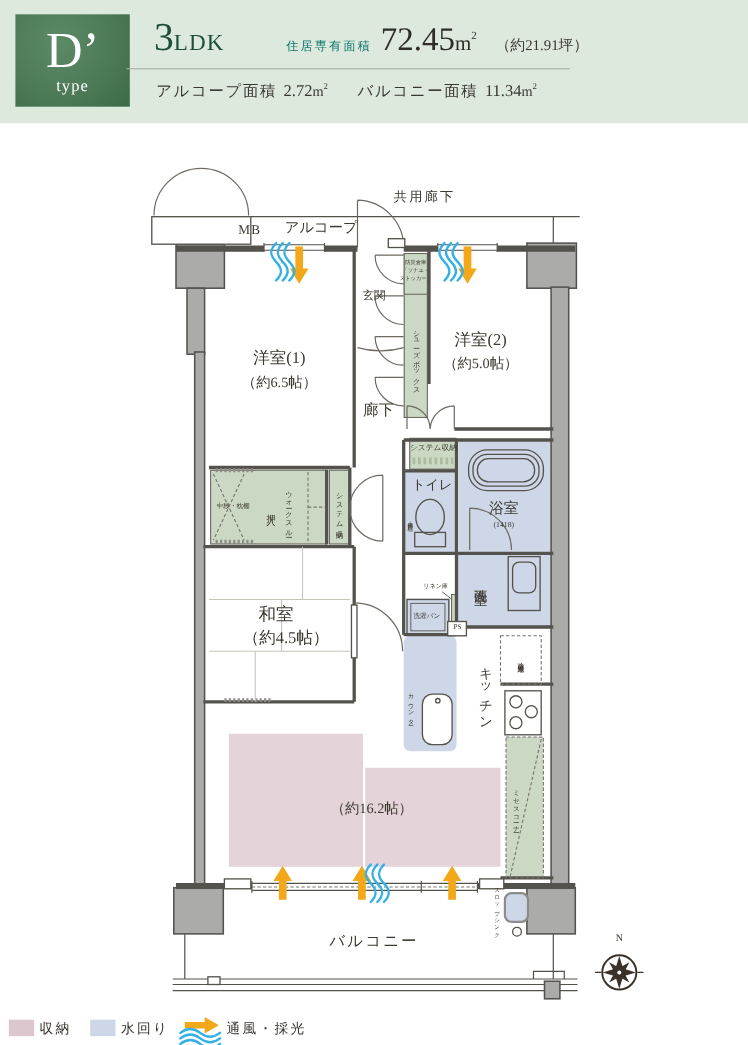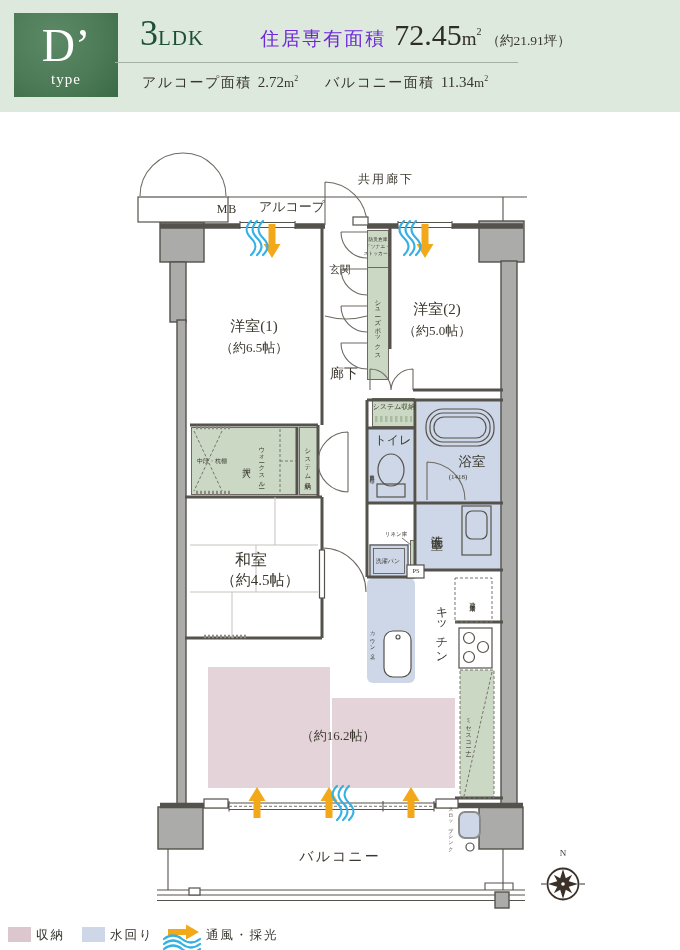--- a/index.html
+++ b/index.html
@@ -9,25 +9,25 @@
   .abs{position:absolute;}
   
   #hdr-bg{left:0;top:0;width:680px;height:112px;background:var(--header-bg);}
   #badge{left:14px;top:13px;width:104px;height:84px;background:radial-gradient(circle at 38% 30%, #5c8a66, var(--badge-green) 55%, #3a6a47);
          display:flex;flex-direction:column;align-items:center;justify-content:center;color:#fff;}
   #badge .letter{font-size:46px;line-height:1;}
   #badge .word{font-size:15px;margin-top:2px;letter-spacing:1px;}
   #hdr-row1{left:140px;top:12px;display:flex;align-items:baseline;white-space:nowrap;}
   .num3{font-size:36px;color:var(--accent-green);}
   .ldk{font-size:21px;color:var(--accent-green);letter-spacing:1px;margin-right:56px;}
-  .arealbl{font-size:19px;letter-spacing:2px;margin-right:8px;color:#6d28d9;}
+  .arealbl{font-size:11px;letter-spacing:2px;margin-right:8px;color:#0f766e;}
   .areaval{font-size:30px;color:#2f2d27;}
   .areaunit{font-size:19px;color:#2f2d27;}
   .areasup{font-size:10px;position:relative;top:-10px;color:#2f2d27;}
-  .tsubo{font-size:13.5px;margin-left:5px;color:#38362f;}
+  .tsubo{font-size:13.5px;margin-left:17px;color:#38362f;}
   #hdr-line{left:115px;top:62px;width:403px;height:0;border-top:1px solid #a3b1a3;}
   .hdr-row2{top:74px;display:flex;align-items:baseline;white-space:nowrap;font-size:14px;color:#38362f;letter-spacing:1.5px;}
   .r2val{font-size:15px;margin-left:6px;letter-spacing:0;}
   .r2unit{font-size:13px;letter-spacing:0;}
   .r2sup{font-size:8px;position:relative;top:-6px;}
   
   .fill{position:absolute;z-index:1;}
   .green{background:var(--storage-green);border:1px solid #6e6a63;}
   .blue{background:var(--water-blue);}
   .pink{background:var(--ldk-pink);}
@@ -230,21 +230,21 @@
   <div class="lbl" style="left:340px;top:270px;font-size:10.5px;">玄関</div>
   <div class="lbl" style="left:378px;top:240px;font-size:4.8px;">防災倉庫</div>
   <div class="lbl" style="left:378px;top:247px;font-size:4.8px;">「ソナエ・</div>
   <div class="lbl" style="left:378px;top:254px;font-size:4.8px;">ストッカー」</div>
   <div class="lbl v" style="left:378px;top:326px;font-size:6.5px;">シューズボックス</div>
   <div class="lbl" style="left:344px;top:374px;font-size:14px;">廊下</div>
   <div class="lbl" style="left:394px;top:407px;font-size:7px;letter-spacing:0;">システム収納</div>
   <div class="lbl v" style="left:308px;top:461px;font-size:6.5px;">システム収納</div>
   <div class="lbl" style="left:393px;top:441px;font-size:12px;">トイレ</div>
   <div class="lbl v" style="left:371px;top:472px;font-size:5px;">上部吊戸棚</div>
-  <div class="lbl" style="left:458px;top:462px;font-size:13.5px;margin-left:14px;">浴室</div>
+  <div class="lbl" style="left:458px;top:462px;font-size:13.5px;">浴室</div>
   <div class="lbl" style="left:458px;top:477px;font-size:7px;letter-spacing:0;">(1418)</div>
   <div class="lbl" style="left:212px;top:461px;font-size:6px;letter-spacing:0;">中段・枕棚</div>
   <div class="lbl v" style="left:246px;top:462px;font-size:8.5px;">押入</div>
   <div class="lbl v" style="left:262px;top:464px;font-size:6.5px;">ウォークスルー</div>
   <div class="lbl" style="left:251px;top:560px;font-size:16px;">和室</div>
   <div class="lbl" style="left:260px;top:581px;font-size:15px;">（約4.5帖）</div>
   <div class="lbl v" style="left:436px;top:528px;font-size:12px;">洗面室</div>
   <div class="lbl" style="left:396px;top:534px;font-size:5.5px;letter-spacing:0;">リネン庫</div>
   <div class="lbl" style="left:388px;top:561px;font-size:6px;letter-spacing:0;">洗濯パン</div>
   <div class="lbl" style="left:416px;top:571px;font-size:6.5px;letter-spacing:0;">PS</div>

